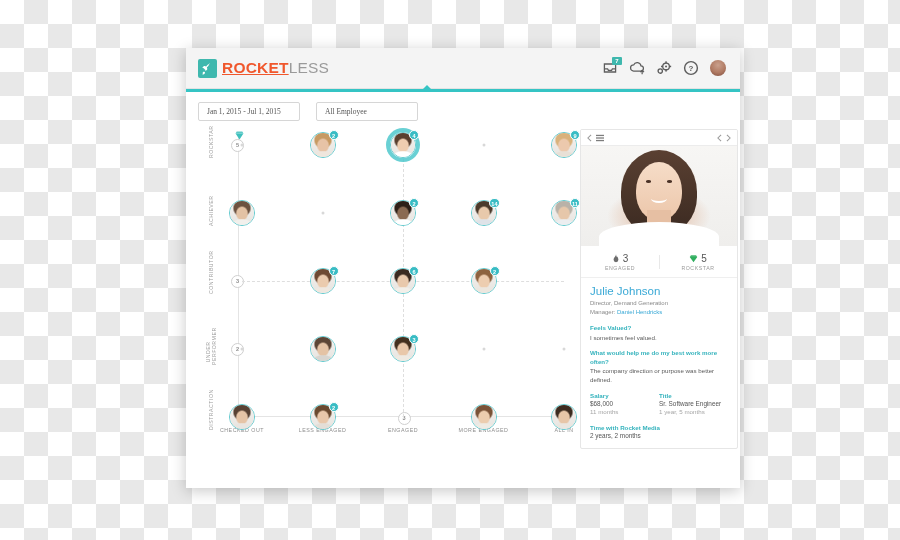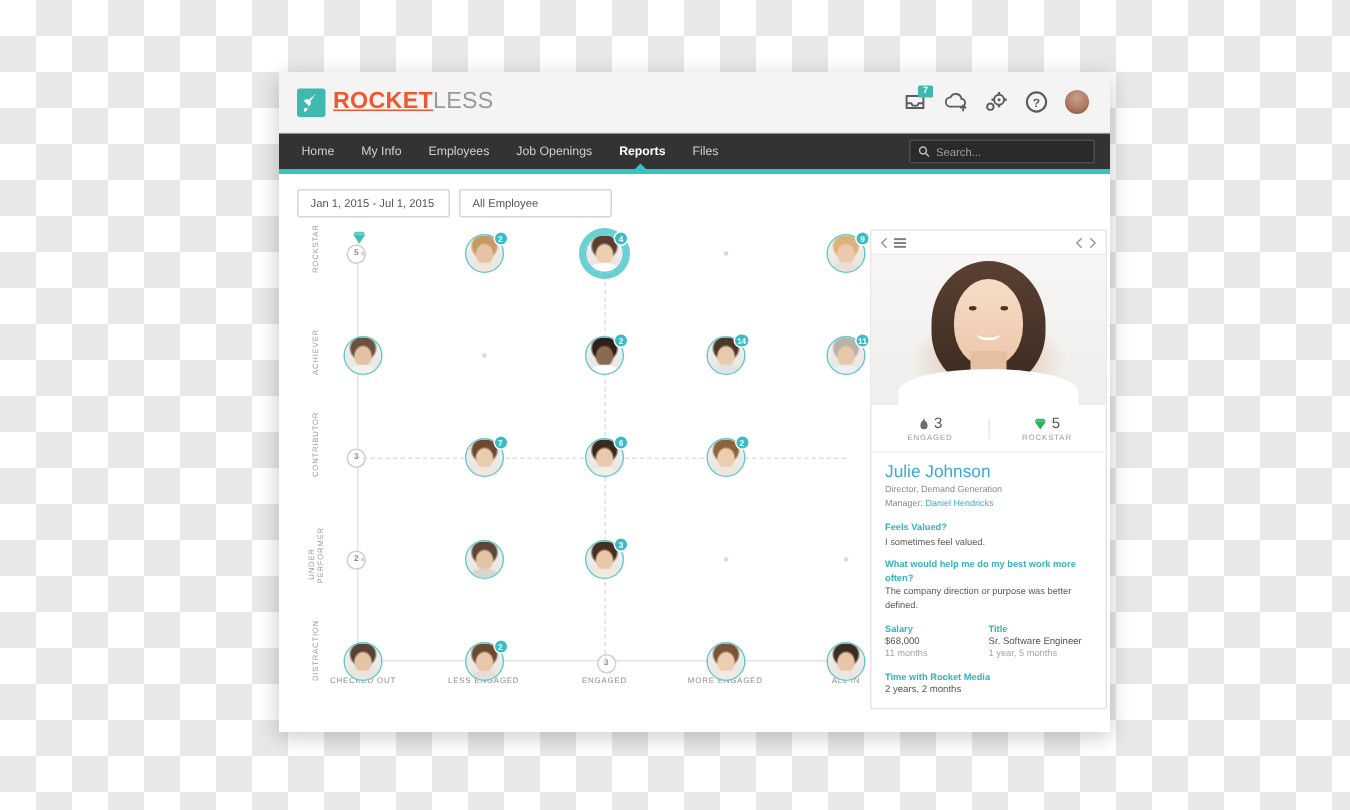--- a/index.html
+++ b/index.html
@@ -70,21 +70,21 @@
   .search-box input::placeholder{color:#a0a0a0;}
   .teal-rule{height:3px;background:#35c4c4;position:relative;}
   .nav-caret{
     position:absolute;top:-4px;width:0;height:0;
     border-left:5px solid transparent;border-right:5px solid transparent;
     border-bottom:5px solid #35c4c4;
   }
   
   .page{padding:10px 12px 0 12px;}
   .page-title{color:#46b9c4;font-size:15px;font-weight:400;margin:2px 0 9px 2px;}
-  .filters{display:flex;gap:6px;margin-bottom:8px;}
+  .filters{display:flex;gap:16px;margin-bottom:8px;font-family:Liberation Serif, serif;}
   .filter{
     border:1px solid #d6d6d6;background:#fff;border-radius:2px;
     font-size:7.5px;color:#555;padding:4px 8px;min-width:84px;cursor:pointer;
   }
   
   .content{display:flex;gap:0;}
   .chart-card{
     width:372px;height:318px;position:relative;background:#fff;flex:none;
   }
   .detail-card{
@@ -237,36 +237,20 @@
       <div class="tic">
         <svg width="16" height="16" viewBox="0 0 20 20">
           <circle cx="10" cy="10" r="8" fill="none" stroke="#5d5d5d" stroke-width="1.8"></circle>
           <text x="10" y="14.2" font-size="10" font-weight="bold" fill="#5d5d5d" text-anchor="middle" font-family="Liberation Sans, sans-serif">?</text>
         </svg>
       </div>
       <div class="avatar-top"></div>
     </div>
   </div>
 
-  <div class="navbar">
-    <div class="nav-item">Home</div>
-    <div class="nav-item">My Info</div>
-    <div class="nav-item">Employees</div>
-    <div class="nav-item">Job Openings</div>
-    <div class="nav-item active">Reports</div>
-    <div class="nav-item">Files</div>
-    <div class="nav-spacer"></div>
-    <div class="search-box">
-      <svg width="8" height="8" viewBox="0 0 12 12" fill="none" stroke="#bdbdbd" stroke-width="1.5">
-        <circle cx="5" cy="5" r="3.4"></circle>
-          <path d="M7.6 7.6L11 11"></path>
-      </svg>
-      <input placeholder="Search..." style="">
-    </div>
-  </div>
   <div class="teal-rule">
     <div class="nav-caret" style="left:236px"></div>
   </div>
 
   <div class="page">
     <div class="filters">
       <div class="filter">Jan 1, 2015 - Jul 1, 2015</div>
       <div class="filter">All Employee</div>
     </div>
 

